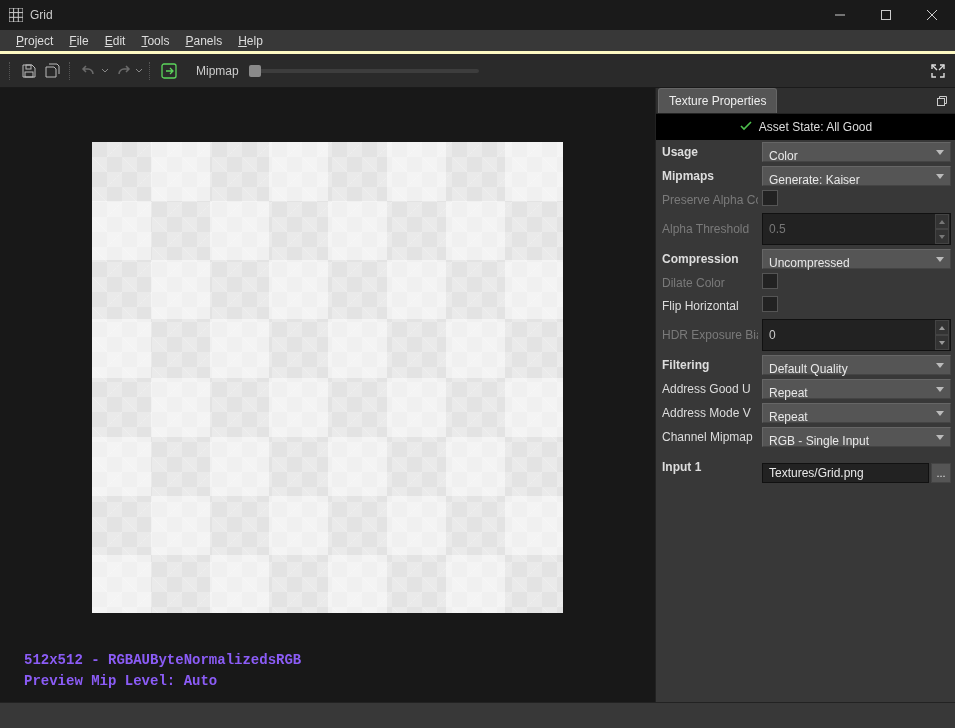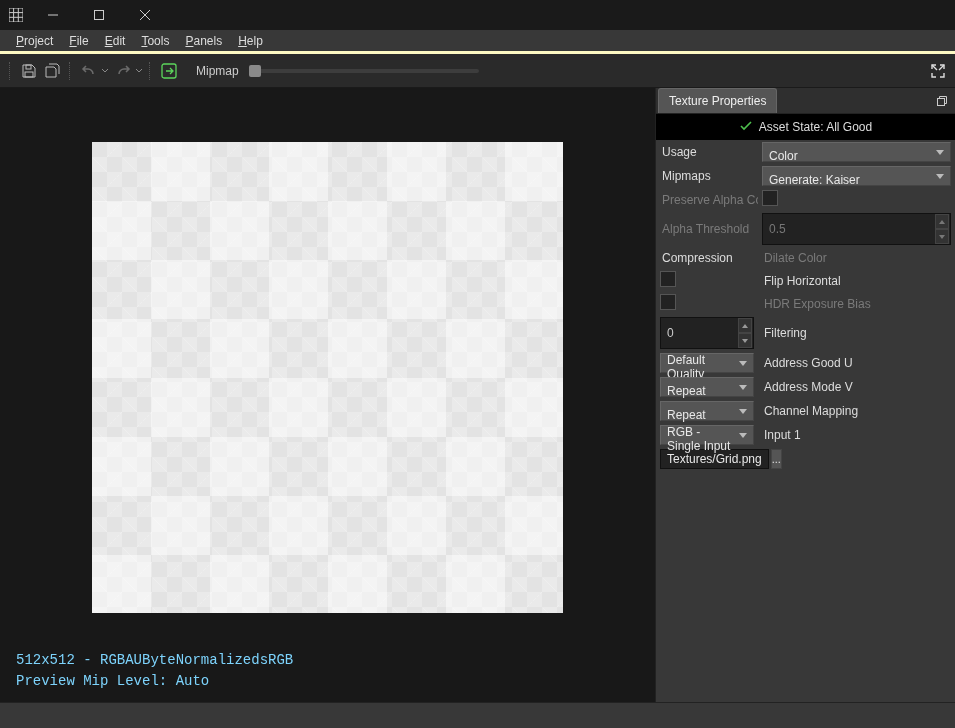--- a/index.html
+++ b/index.html
@@ -72,37 +72,38 @@
   position:absolute; inset:0;
   background-image:
     linear-gradient(45deg,rgba(255,255,255,0.25) 25%,transparent 25%),
     linear-gradient(-45deg,rgba(255,255,255,0.25) 25%,transparent 25%),
     linear-gradient(45deg,transparent 75%,rgba(255,255,255,0.25) 75%),
     linear-gradient(-45deg,transparent 75%,rgba(255,255,255,0.25) 75%);
   background-size: 30px 30px;
   background-position: 0 0, 0 15px, 15px -15px, -15px 0;
 }
 .viewport-info {
-  position:absolute; left:16px; bottom:10px;
+  position:absolute; left:24px; bottom:10px;
   font-family: "Consolas","Courier New",monospace;
-  font-size: 14px; color:#7dd3fc; line-height:1.5;
+  font-size: 14px; color:#8b5cf6; line-height:1.5;
   white-space:pre;
+  font-weight:bold;
 }
 
 .props-panel {
   width: 300px; background:#383838; border-left:1px solid #222;
   display:flex; flex-direction:column;
 }
 .tab-row { display:flex; align-items:center; height:26px; background:#2f2f2f; border-bottom:1px solid #222; }
 .tab { height:100%; padding:0 10px; display:flex;align-items:center; background:#555; border:1px solid #666; border-bottom:none; border-top-left-radius:3px; border-top-right-radius:3px; color:#eee; margin-left:2px;}
 .tab-restore { margin-left:auto; width:18px; height:18px; margin-right:4px; display:flex;align-items:center;justify-content:center; color:#ccc; }
 .asset-state { height:26px; background:#000; display:flex;align-items:center;justify-content:center; gap:6px; color:#ddd; }
 .check-green { color:#4ec04e; }
 .prop-grid { display:grid; grid-template-columns: 102px 1fr; }
-.prop-label { padding:4px 0 4px 6px; color:#ddd; display:flex;align-items:center; font-weight:400; }
+.prop-label { padding:4px 0 4px 6px; color:#ddd; display:flex;align-items:center; font-weight:700; }
 .prop-label.muted { color:#7a7a7a; font-weight:400; }
 .prop-label.normal { font-weight:400; }
 .prop-value { padding:2px 4px; }
 .dd {
   position:relative; height:20px; background:#555;
   border:1px solid #444; border-top-color:#666; border-left-color:#666;
   display:flex; align-items:center; padding:8px 18px 0 6px; color:#e8e8e8;
 }
 .dd::after {
   content:""; position:absolute; right:6px; top:7px;
@@ -118,39 +119,40 @@
   display:flex; align-items:center; padding:0 18px 0 6px; color:#ccc;
 }
 .numfield.muted { color:#777; }
 .numfield .spin { position:absolute; right:1px; top:0; bottom:0; width:14px; display:flex; flex-direction:column; }
 .numfield .spin div { flex:1; display:flex;align-items:center;justify-content:center; background:#333; border:1px solid #444; }
 .numfield .spin svg { display:block; }
 .textfield {
   height:20px; background:#222; border:1px solid #111;
   display:flex; align-items:center; padding:0 6px; color:#e8e8e8;
 }
-.input1-row { display:flex; gap:2px; }
+.input1-row { display:flex; gap:2px;margin-top:12px; }
 .input1-row .textfield { flex:1; }
 .browse-btn { width:20px; height:20px; background:#555; border:1px solid #444; display:flex;align-items:center;justify-content:center; font-size:11px; color:#e0e0e0; }
 
 .statusbar { height:26px; background:#383838; border-top:1px solid #222; }
 </style>
 </head>
 <body>
 
 <div class="titlebar">
   <div class="titlebar-icon">
     <svg width="14" height="14" viewBox="0 0 14 14">
         <rect x="0" y="0" width="14" height="14" fill="none" stroke="#ccc"></rect>
         <line x1="0" y1="4.6" x2="14" y2="4.6" stroke="#ccc"></line>
         <line x1="0" y1="9.3" x2="14" y2="9.3" stroke="#ccc"></line>
         <line x1="4.6" y1="0" x2="4.6" y2="14" stroke="#ccc"></line>
         <line x1="9.3" y1="0" x2="9.3" y2="14" stroke="#ccc"></line>
       </svg>
   </div>
+  <div class="titlebar-title">Grid</div>
   <div class="win-controls">
     <div class="win-btn">
         <svg width="10" height="10">
           <line x1="0" y1="5" x2="10" y2="5" stroke="#ccc" stroke-width="1"></line>
         </svg>
       </div>
     <div class="win-btn">
         <svg width="10" height="10">
           <rect x="0.5" y="0.5" width="9" height="9" fill="none" stroke="#ccc"></rect>
         </svg>
@@ -285,20 +287,23 @@
               <div>
                 <svg width="6" height="4">
                   <path d="M0 0l3 4 3-4z" fill="#777"></path>
                 </svg>
               </div>
             </div>
         </div>
       </div>
 
       <div class="prop-label">Compression</div>
+      <div class="prop-value">
+          <div class="dd">Uncompressed</div>
+        </div>
 
       <div class="prop-label muted">Dilate Color</div>
       <div class="prop-value"><span class="chk"></span></div>
 
       <div class="prop-label normal">Flip Horizontal</div>
       <div class="prop-value"><span class="chk"></span></div>
 
       <div class="prop-label muted" style="white-space:nowrap;overflow:hidden;">HDR Exposure Bias</div>
       <div class="prop-value">
         <div class="numfield">
@@ -326,21 +331,21 @@
       <div class="prop-label normal">Address Good U</div>
       <div class="prop-value">
           <div class="dd">Repeat</div>
         </div>
 
       <div class="prop-label normal">Address Mode V</div>
       <div class="prop-value">
           <div class="dd">Repeat</div>
         </div>
 
-      <div class="prop-label normal">Channel Mapping</div>
+      <div class="prop-label normal">Channel Mipmap</div>
       <div class="prop-value">
           <div class="dd">RGB - Single Input</div>
         </div>
 
       <div class="prop-label">Input 1</div>
       <div class="prop-value">
         <div class="input1-row">
           <div class="textfield">Textures/Grid.png</div>
           <div class="browse-btn">...</div>
         </div>

